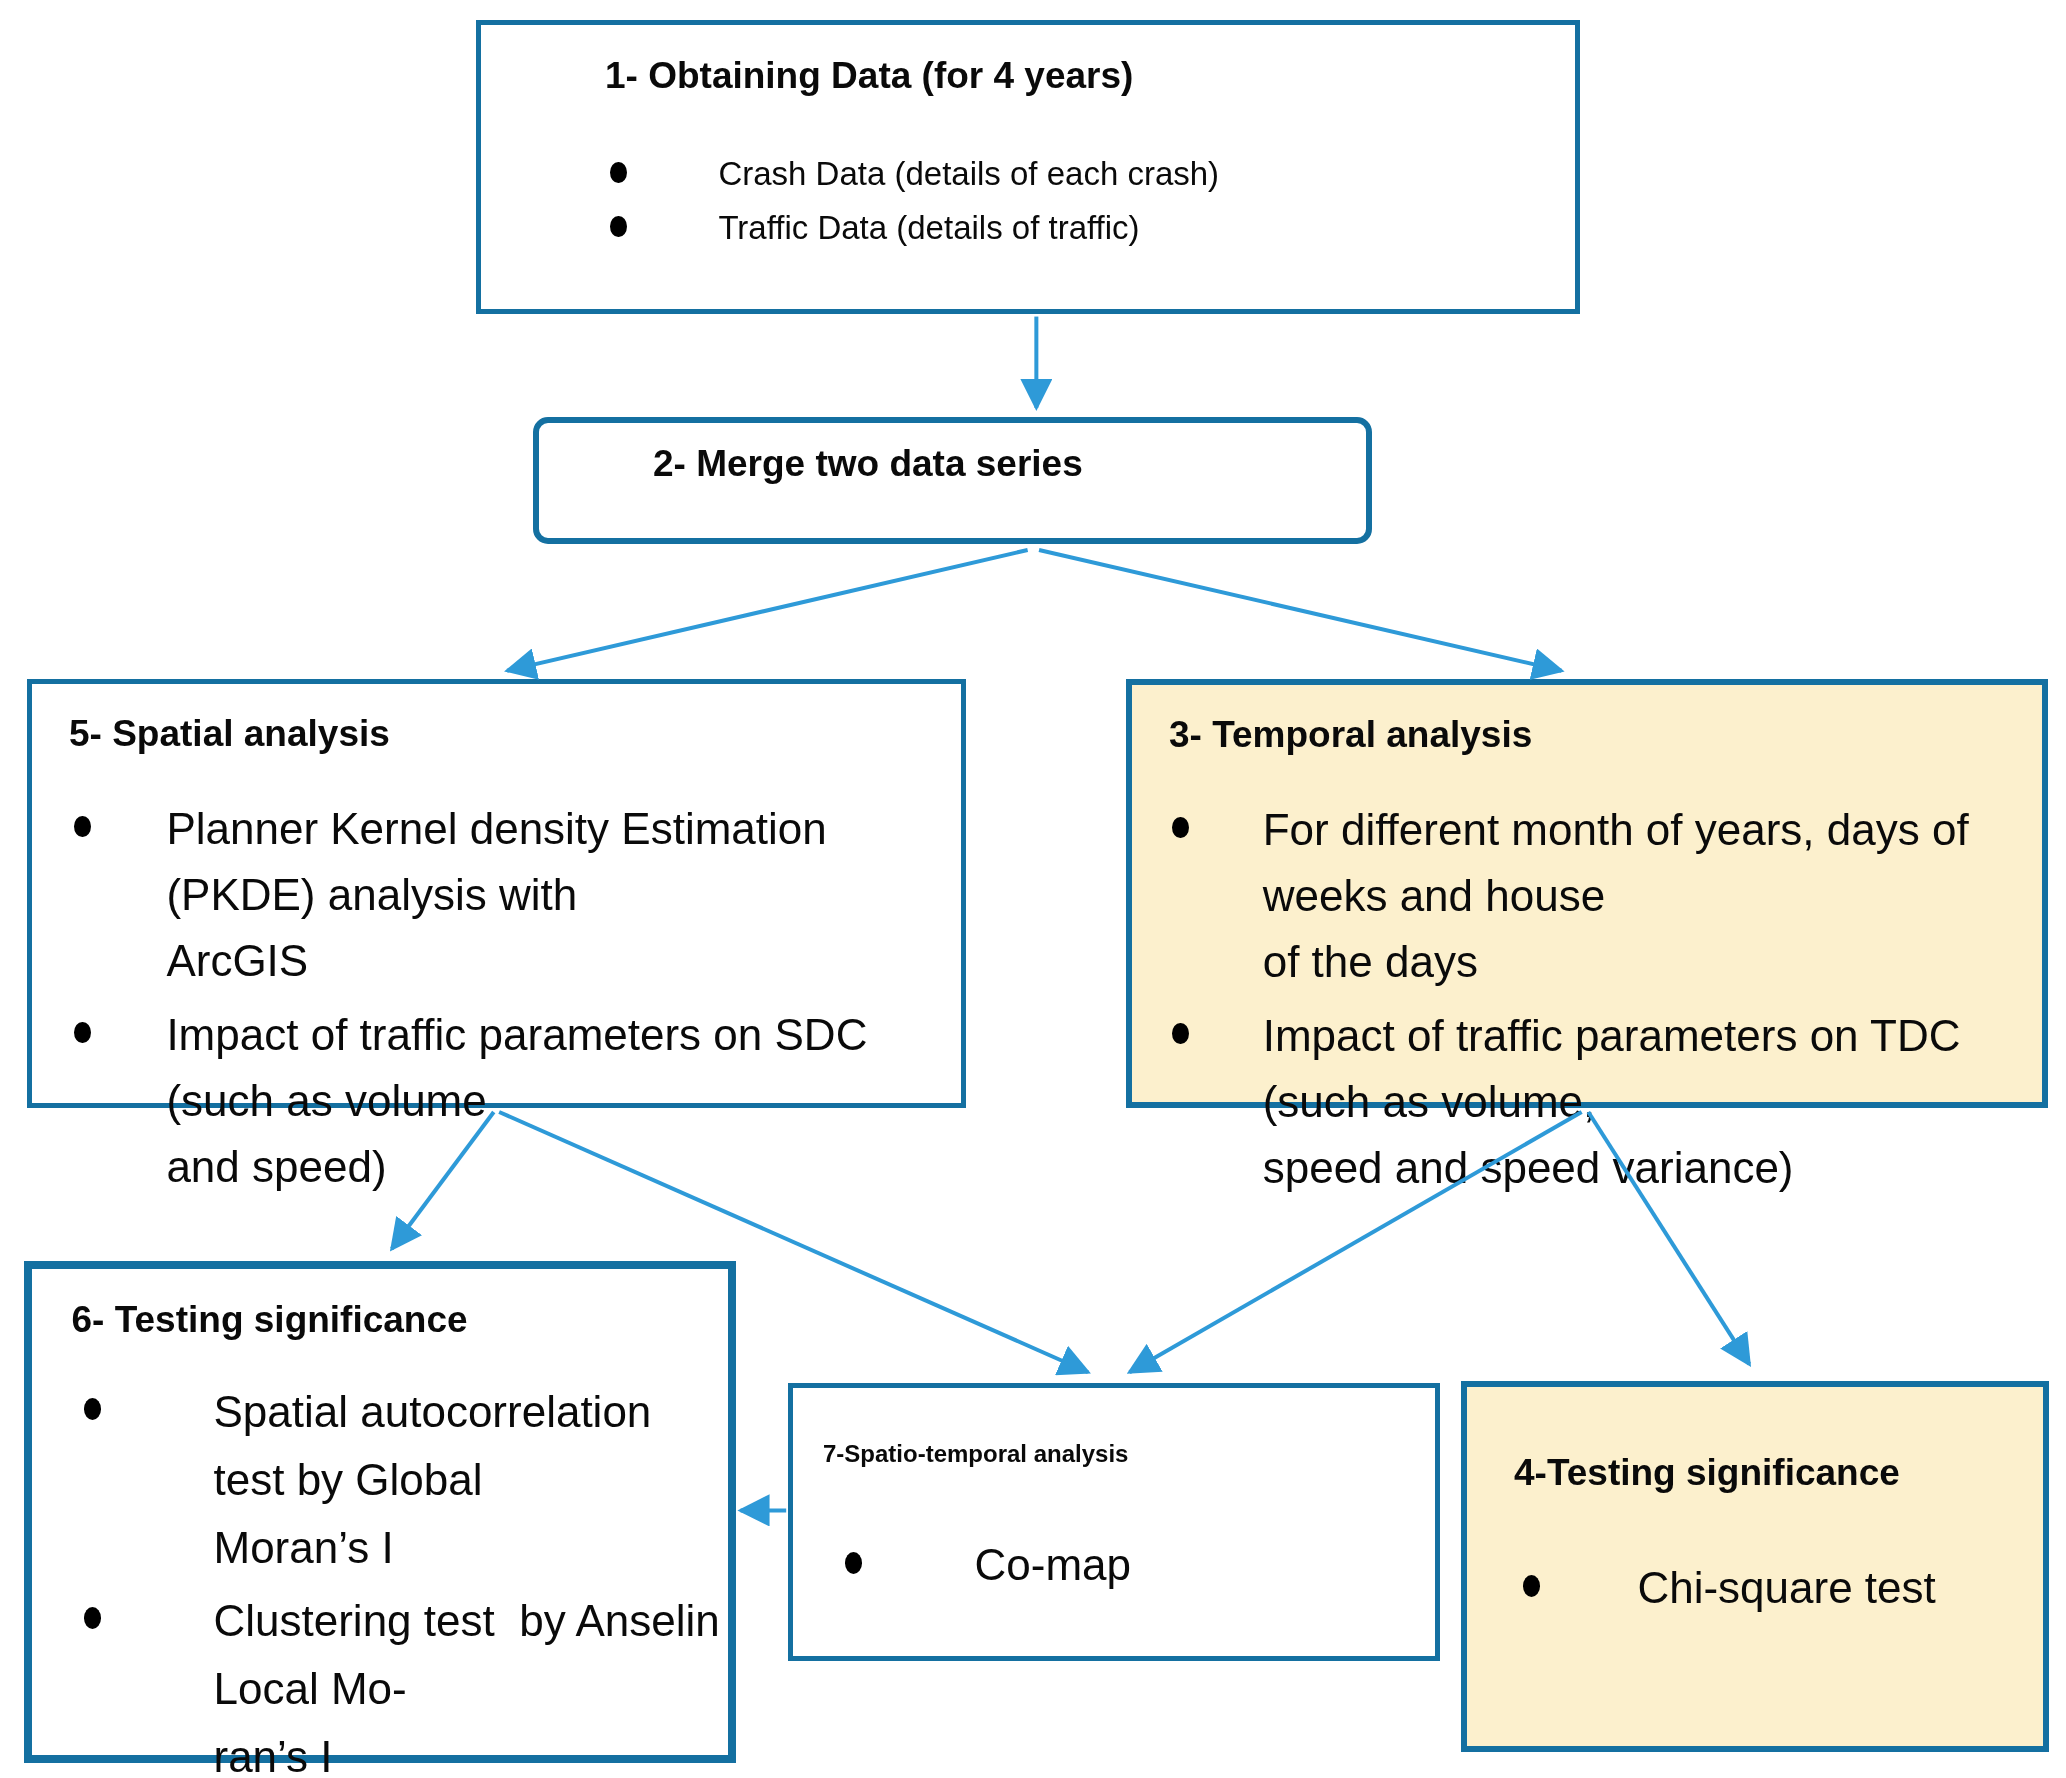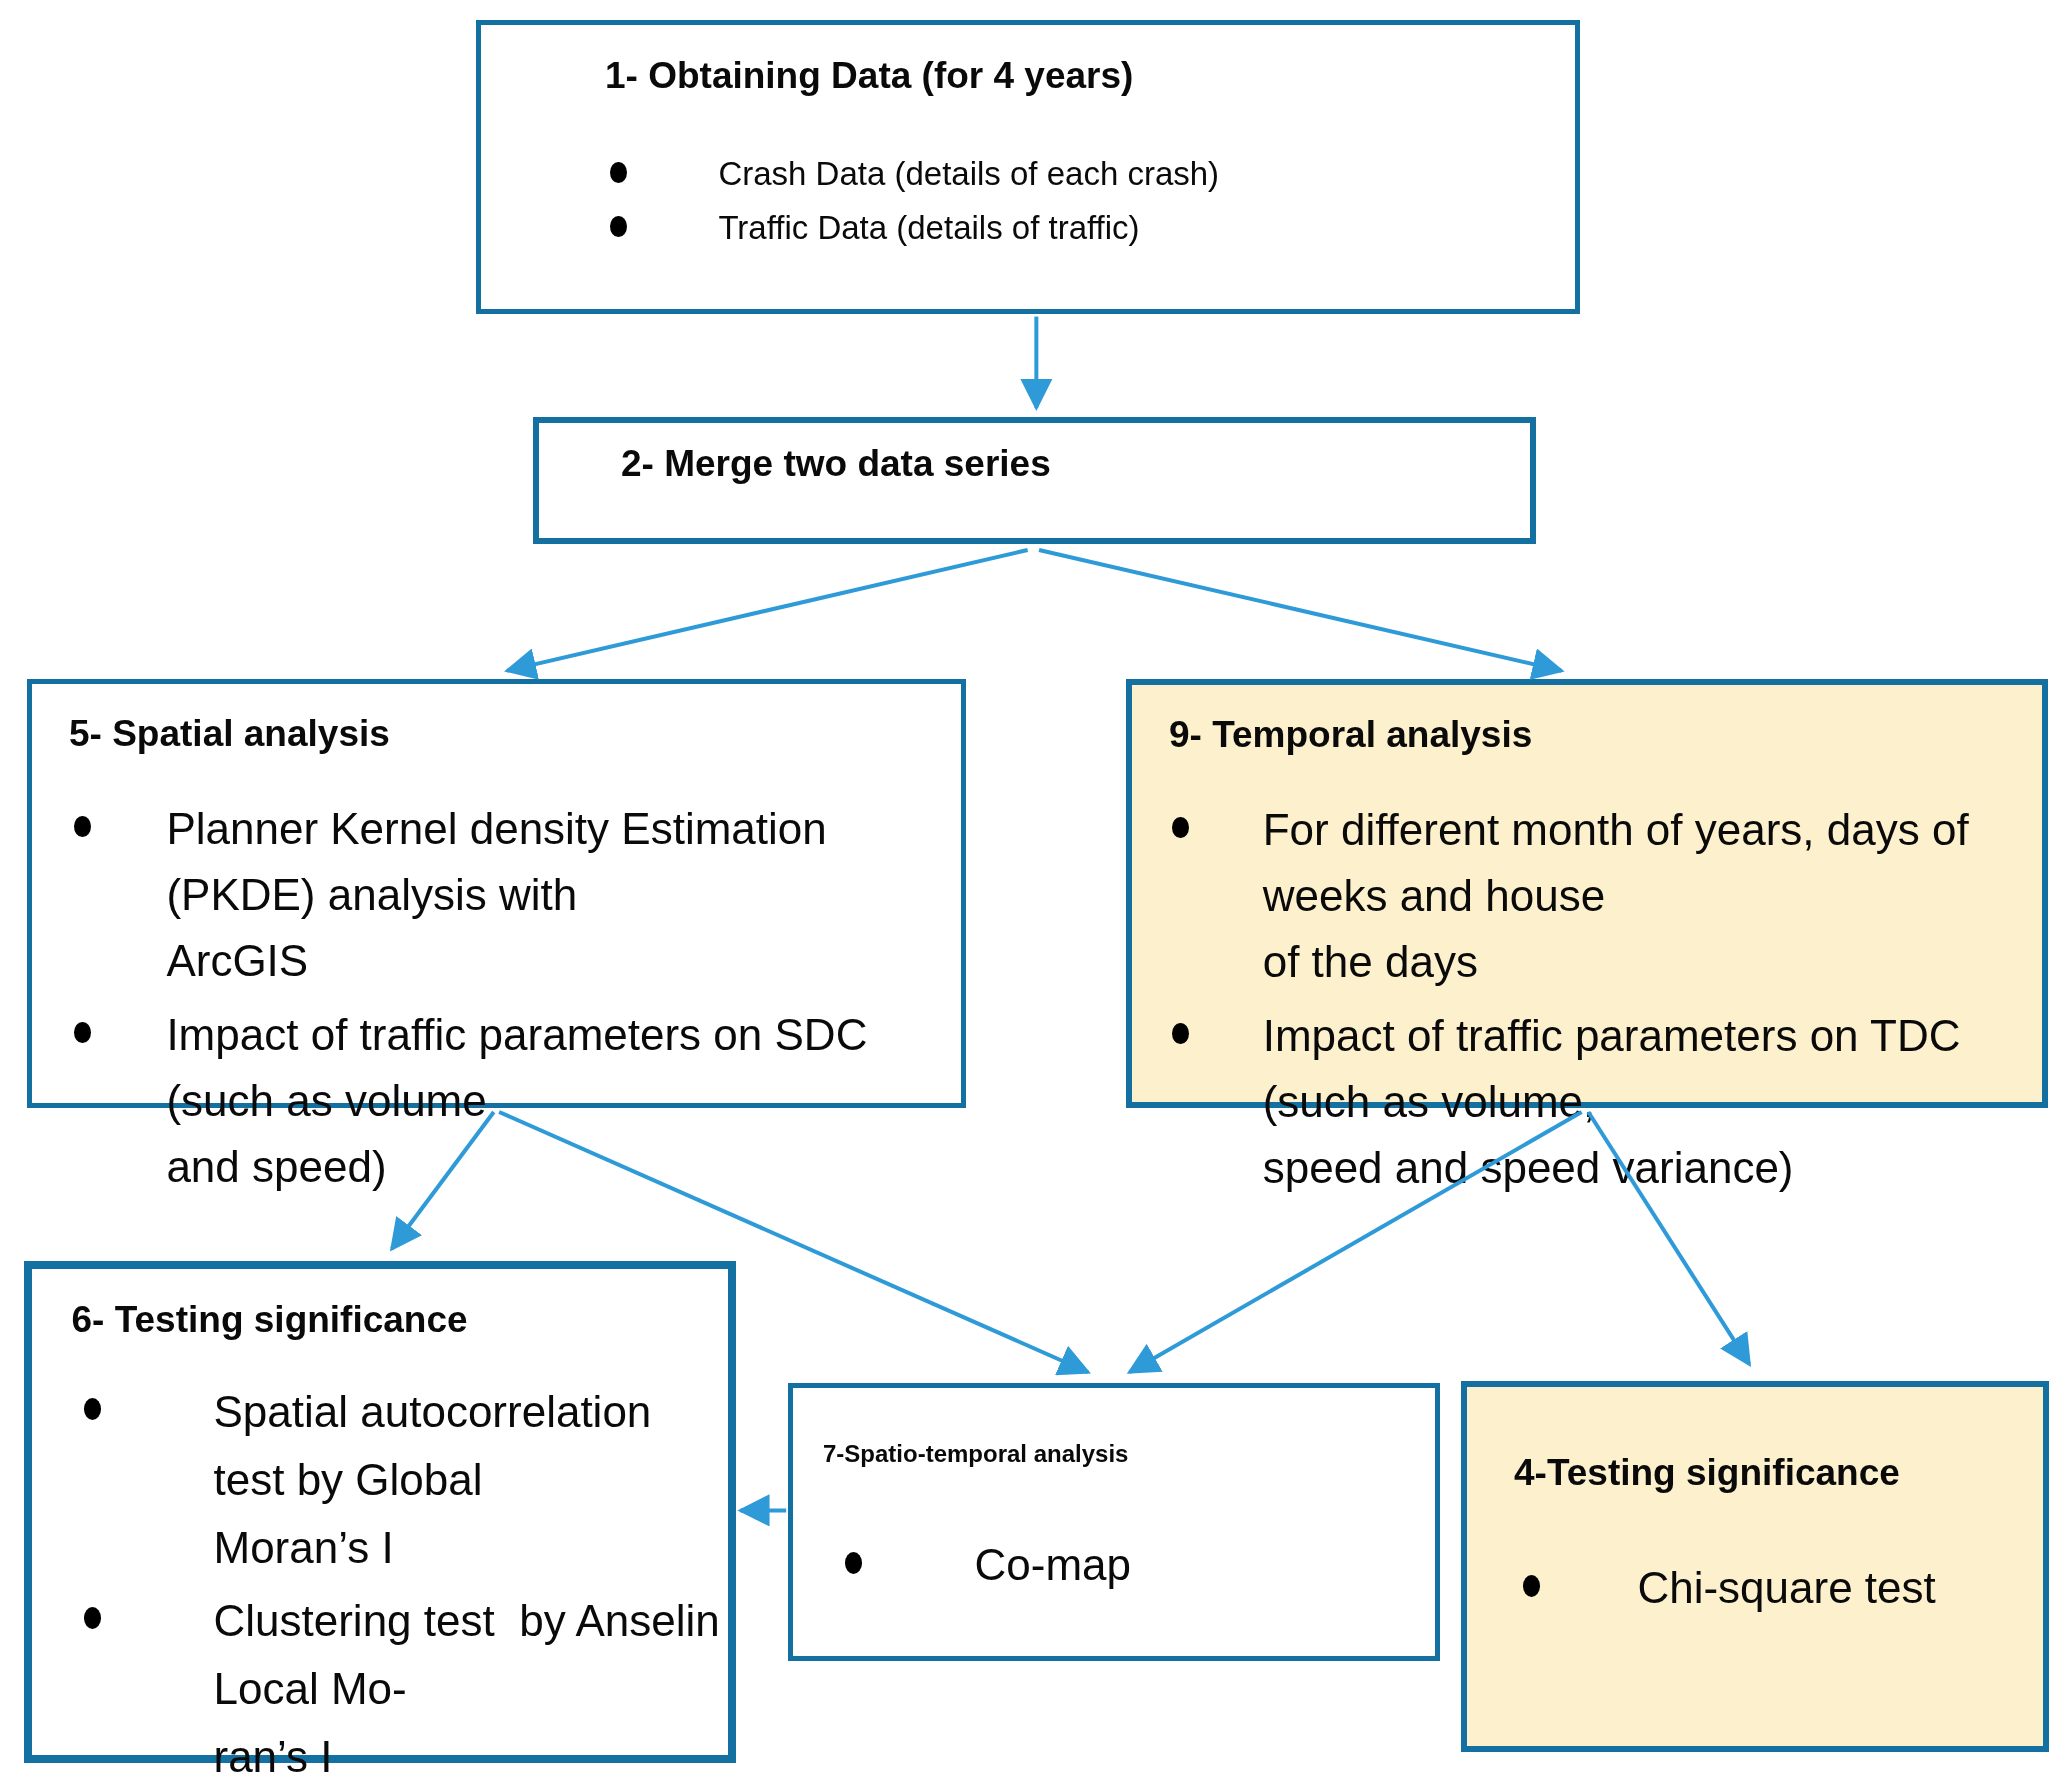--- a/index.html
+++ b/index.html
@@ -50,21 +50,21 @@
     white-space: pre-wrap;
   }
 
   
   .b1 { left: 476px; top: 20px; width: 1104px; height: 294px; padding: 27px 27px 8px 124px; }
   .b1 .list { margin-top: 48px; }
   .b1 .dot { margin-left: 5.4px; margin-right: 91px; margin-top: 14.8px; }
   .b1 .btext { line-height: 54px; font-size: 33px; }
 
   
-  .b2 { left: 533px; top: 417px; width: 1003px; height: 127px; padding: 17px 20px 0 82px; border-width: 6.7px; }
+  .b2 { left: 533px; top: 417px; width: 839px; height: 127px; padding: 17px 20px 0 114px; border-width: 6.7px; border-radius: 15px; }
 
   
   .b5 { left: 27px; top: 679px; width: 939px; height: 429px; padding: 25.5px 20px 0 37px; }
   .b5 .list { margin-top: 39px; }
   .b5 .dot { margin-left: 5.4px; margin-right: 75px; }
   .b5 .bullet-item { margin-bottom: 8px; }
 
   
   .b3 { left: 1126px; top: 679px; width: 922px; height: 429px; padding: 25.5px 20px 0 37px; border-width: 6.7px; }
   .b3 .list { margin-top: 39px; }
@@ -130,21 +130,21 @@
       </div>
       <div class="bullet-item">
         <span class="dot"></span>
         <span class="btext">Impact of traffic parameters on SDC (such as volume
 and speed)</span>
       </div>
     </div>
   </div>
 
   <div class="box b3 highlight">
-    <div class="title">9- Temporal analysis</div>
+    <div class="title">3- Temporal analysis</div>
     <div class="list">
       <div class="bullet-item">
         <span class="dot"></span>
         <span class="btext">For different month of years, days of weeks and house
 of the days</span>
       </div>
       <div class="bullet-item">
         <span class="dot"></span>
         <span class="btext">Impact of traffic parameters on TDC (such as volume,
 speed and speed variance)</span>

